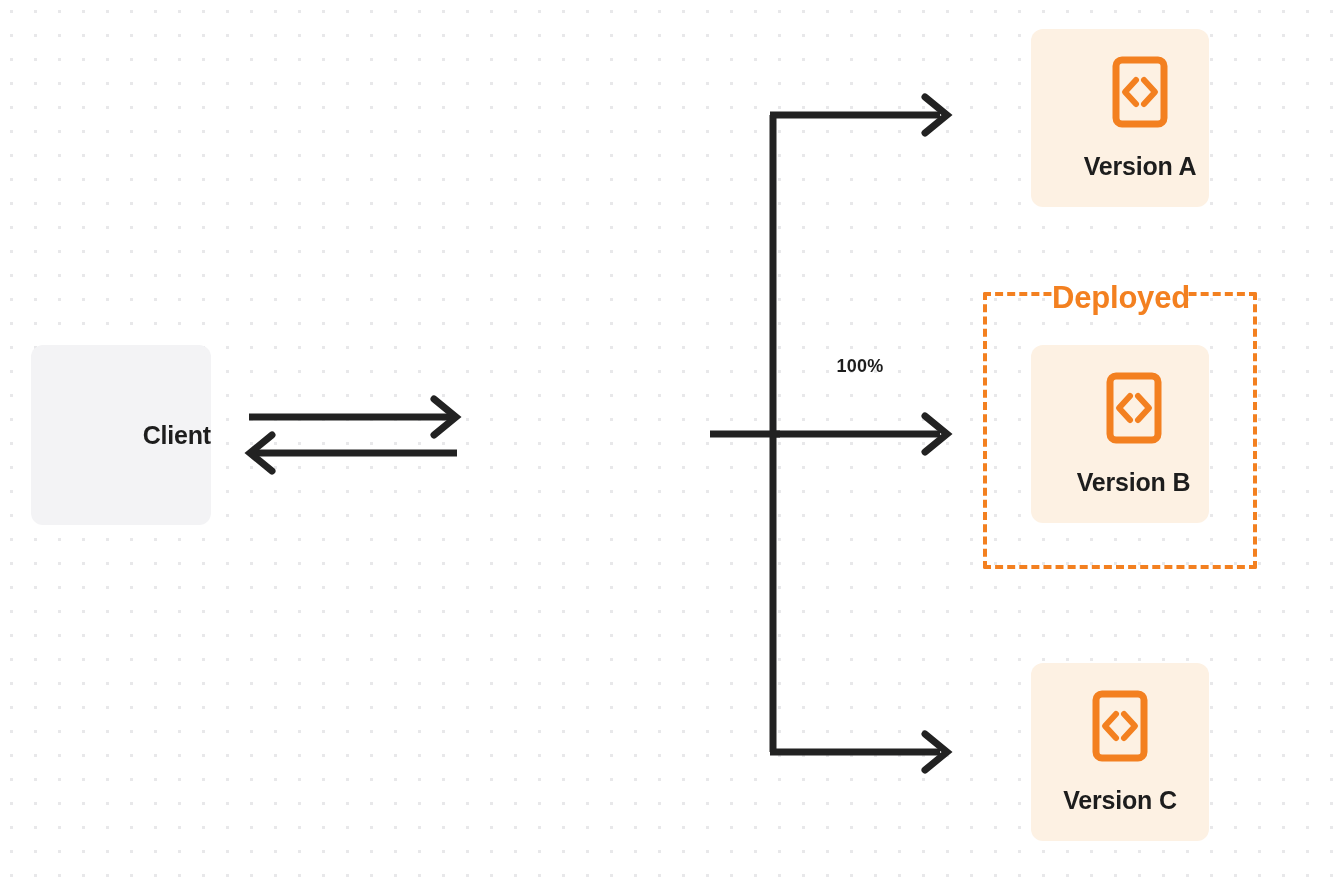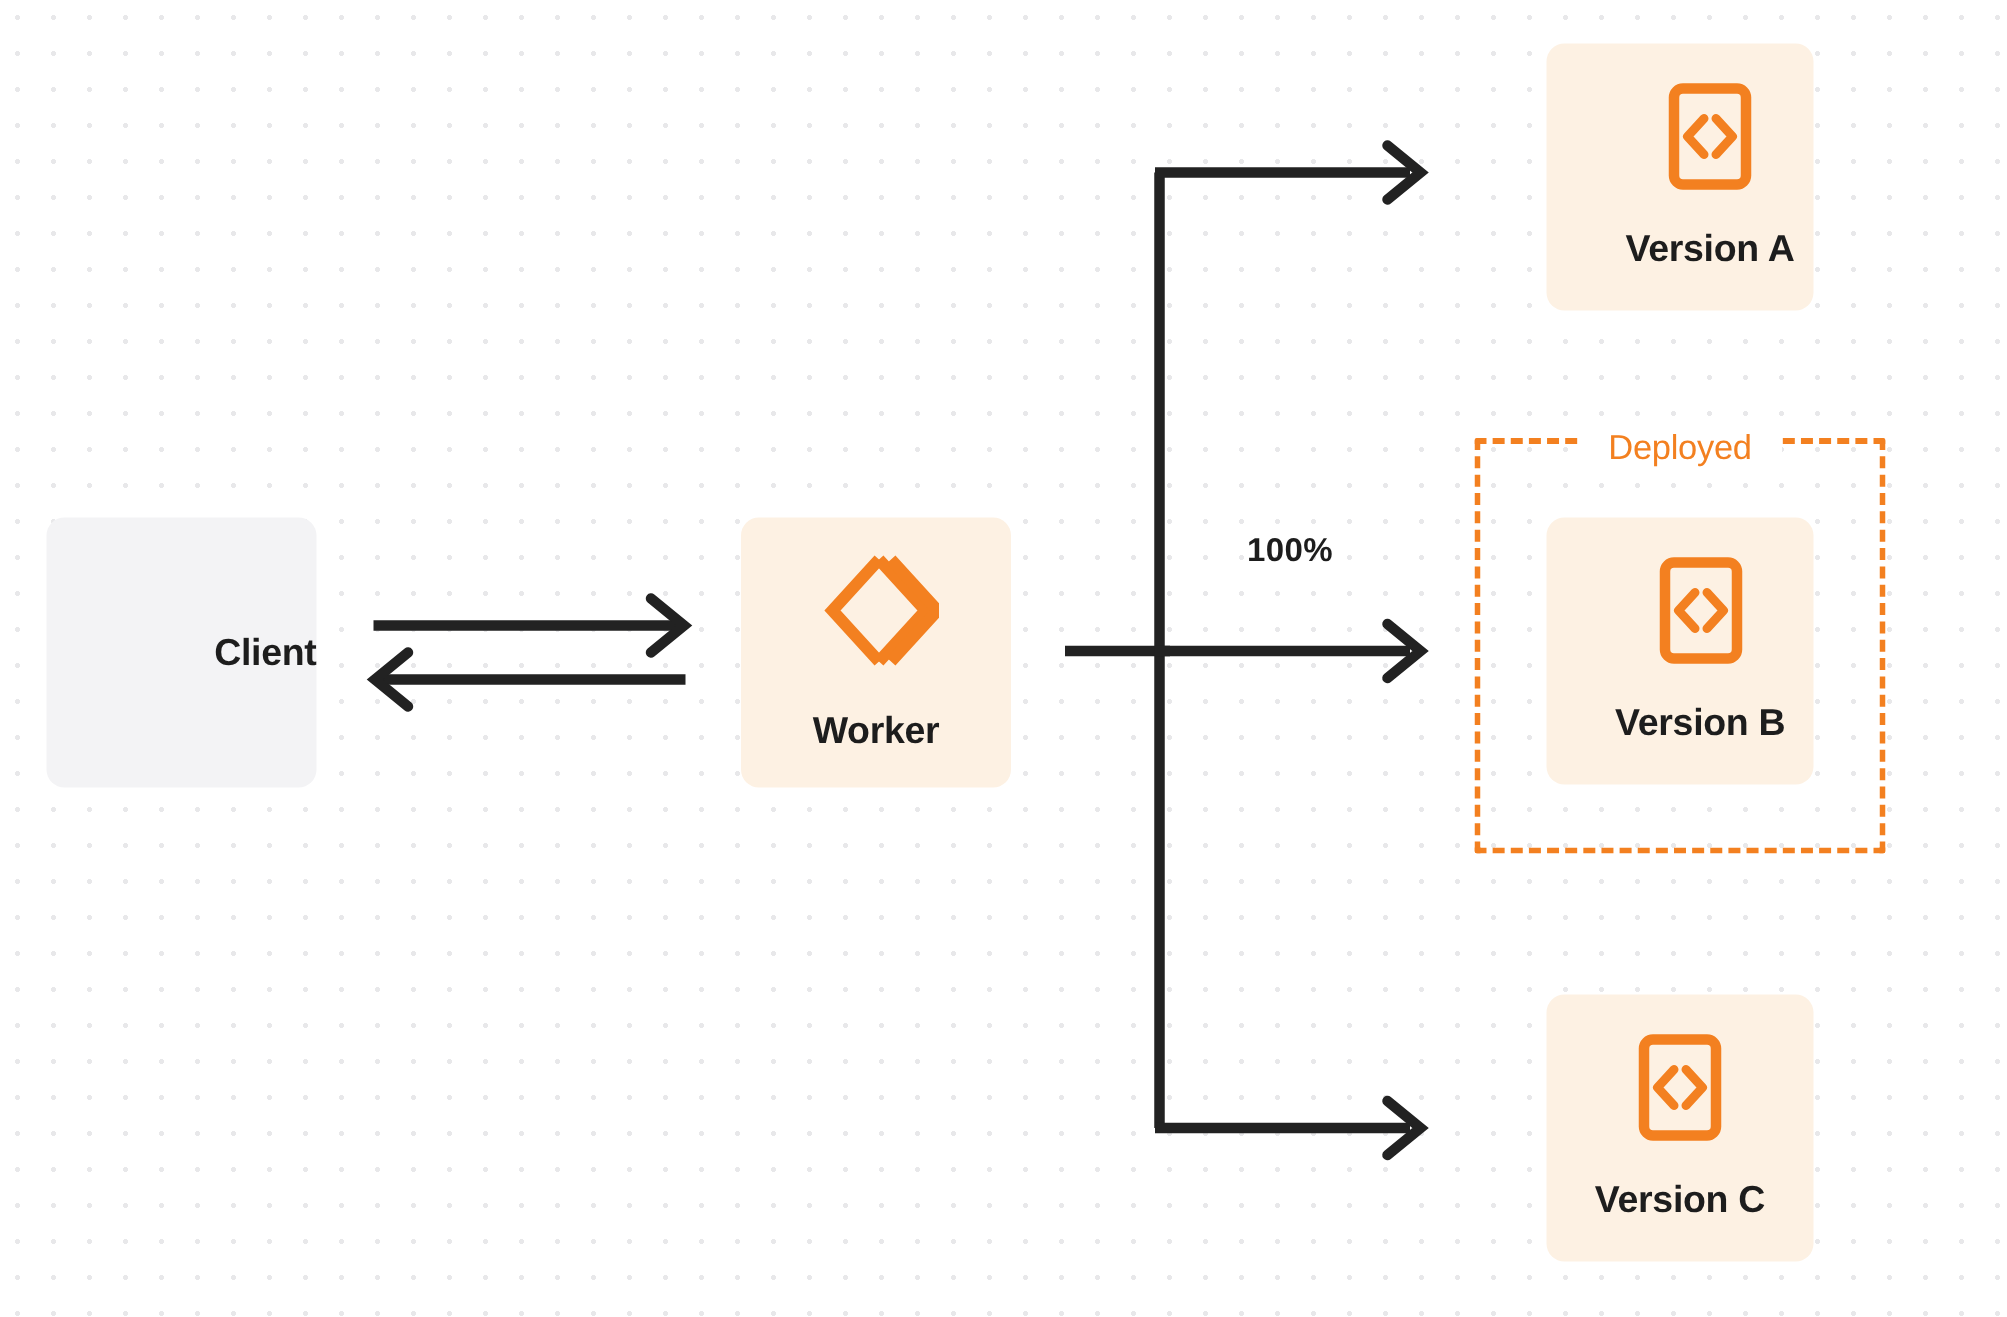--- a/index.html
+++ b/index.html
@@ -101,22 +101,22 @@
     border-radius: 2px;
   }
   #deployed-label {
     position: absolute;
     left: 1052px;
     top: 285px;
     width: 136px;
     text-align: center;
     background: #ffffff;
     color: #f38020;
-    font-size: 23px;
-    font-weight: 400;
+    font-size: 31px;
+    font-weight: 700;
     line-height: 26px;
     letter-spacing: -0.2px;
   }
 
   
   #connectors {
     position: absolute;
     left: 0;
     top: 0;
     width: 1338px;
@@ -125,21 +125,21 @@
   }
 
   
   #traffic-label {
     position: absolute;
     left: 786px;
     top: 350px;
     width: 148px;
     text-align: center;
     color: #1d1d1d;
-    font-size: 22px;
+    font-size: 18px;
     font-weight: 700;
     line-height: 33px;
     letter-spacing: 0.3px;
   }
   #traffic-label .traffic-line {
     display: block;
     white-space: nowrap;
   }
 </style>
 </head>
@@ -181,32 +181,20 @@
   </svg>
 
   <div id="traffic-label">
     <span class="traffic-line">100%</span>
   </div>
 
   <div class="node" id="client-node">
     <span class="node-label">Client</span>
   </div>
 
-  <div class="node" id="worker-node">
-    <span class="worker-logo">
-      <svg width="84" height="78" viewBox="0 0 84 78" xmlns="http://www.w3.org/2000/svg">
-
-        <polyline points="44,5 13,39 44,73" fill="none" stroke="#f38020" stroke-width="8" stroke-linecap="butt" stroke-linejoin="miter"></polyline>
-        <polyline points="44,5 75,39 44,73" fill="none" stroke="#f38020" stroke-width="8" stroke-linecap="butt" stroke-linejoin="miter"></polyline>
-
-        <polyline points="52,5 83,39 52,73" fill="none" stroke="#f38020" stroke-width="8" stroke-linecap="butt" stroke-linejoin="miter"></polyline>
-      </svg>
-    </span>
-    <span class="node-label">Worker</span>
-  </div>
 
   <div id="deployed-group"></div>
   <div id="deployed-label">Deployed</div>
 
   <div class="node version-card" id="version-a-node">
     <span class="code-icon">
       <svg width="56" height="72" viewBox="0 0 56 72" xmlns="http://www.w3.org/2000/svg">
         <rect x="4" y="4" width="48" height="64" rx="6" ry="6" fill="none" stroke="#f38020" stroke-width="7"></rect>
         <polyline points="24,24 13,36 24,48" fill="none" stroke="#f38020" stroke-width="6" stroke-linecap="round" stroke-linejoin="round"></polyline>
         <polyline points="32,24 43,36 32,48" fill="none" stroke="#f38020" stroke-width="6" stroke-linecap="round" stroke-linejoin="round"></polyline>

